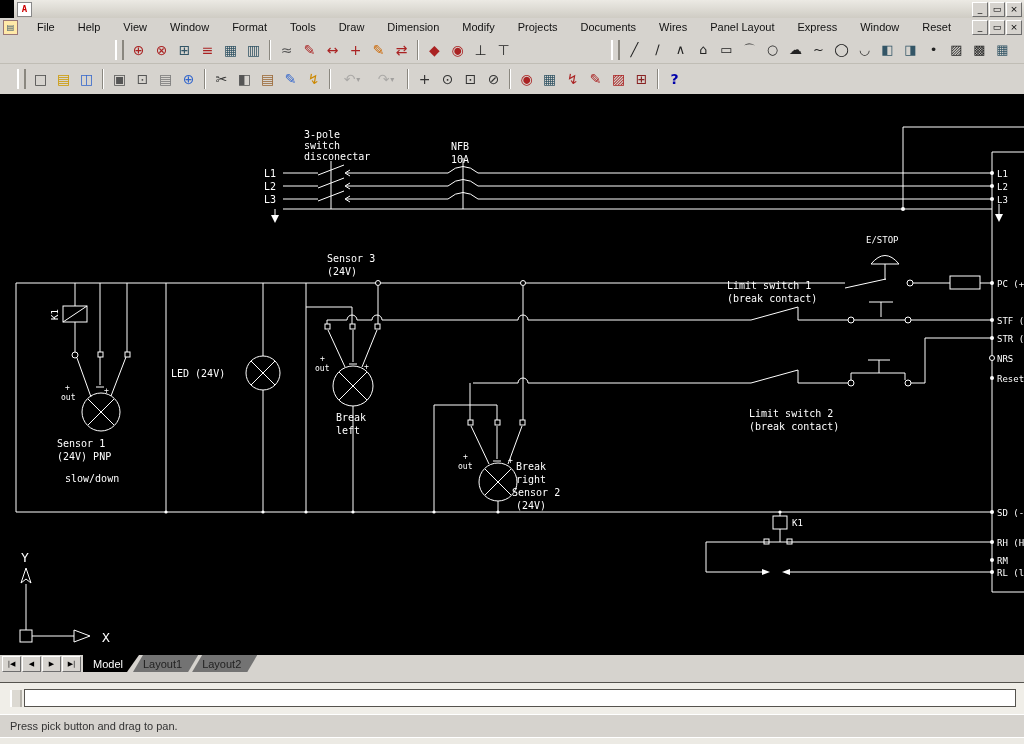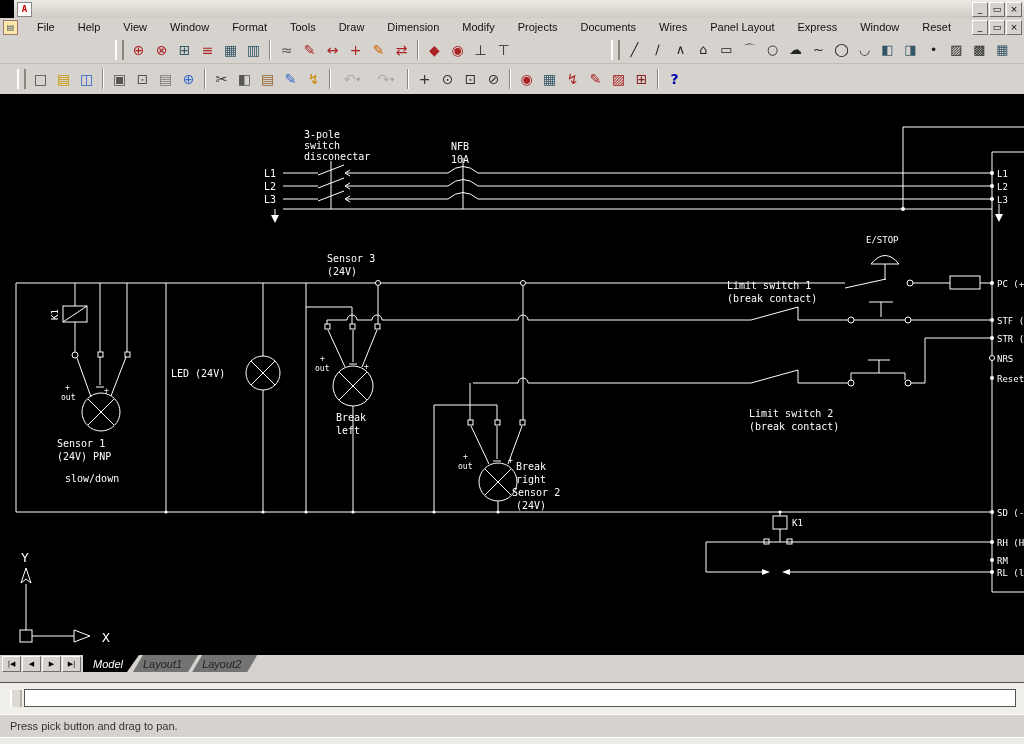--- a/index.html
+++ b/index.html
@@ -35,21 +35,21 @@
   #tb1-spacer{flex:1;}
   
   #drawing{left:0;top:94px;width:1024px;height:561px;background:#000;}
   #drawing svg{display:block;}
   text{font-family:"DejaVu Sans Mono",monospace;fill:#fff;}
   
   #tabrow{left:0;top:655px;width:1024px;height:17px;background:#d6d3ce;display:flex;align-items:stretch;font-size:11px;}
   .navbtns{display:flex;gap:1px;align-items:center;padding:0 2px;}
   .navbtn{width:17px;height:14px;background:#d6d3ce;border:1px solid;border-color:#fff #6d6d6d #6d6d6d #fff;
     display:flex;align-items:center;justify-content:center;font:7px "DejaVu Sans",sans-serif;color:#000;}
-  .tabs{display:flex;align-items:stretch;font-style:italic;}
+  .tabs{display:flex;align-items:stretch;}
   .tab{padding:1px 16px 0 10px;display:flex;align-items:center;background:#737373;color:#222;
     clip-path:polygon(10px 0,100% 0,calc(100% - 10px) 100%,0 100%);margin-left:-6px;}
   .tab.active{background:#000;color:#fff;clip-path:polygon(0 0,100% 0,calc(100% - 12px) 100%,0 100%);margin-left:0;}
   
   #splitter{left:0;top:672px;width:1024px;height:10px;background:#d6d3ce;border-bottom:1px solid #55534e;}
   #cmdpanel{left:0;top:683px;width:1024px;height:31px;background:#f0eee8;}
   #cmdgrip{position:absolute;left:10px;top:7px;width:8px;height:17px;border-left:2px solid #fff;
     border-right:2px solid #b5b2aa;background:#dcd9d2;}
   #cmdinput{position:absolute;left:24px;top:6px;width:984px;height:16px;border:1px solid #55534e;
     background:#fff;font:11px "DejaVu Sans Mono",monospace;padding:0 3px;outline:none;}

